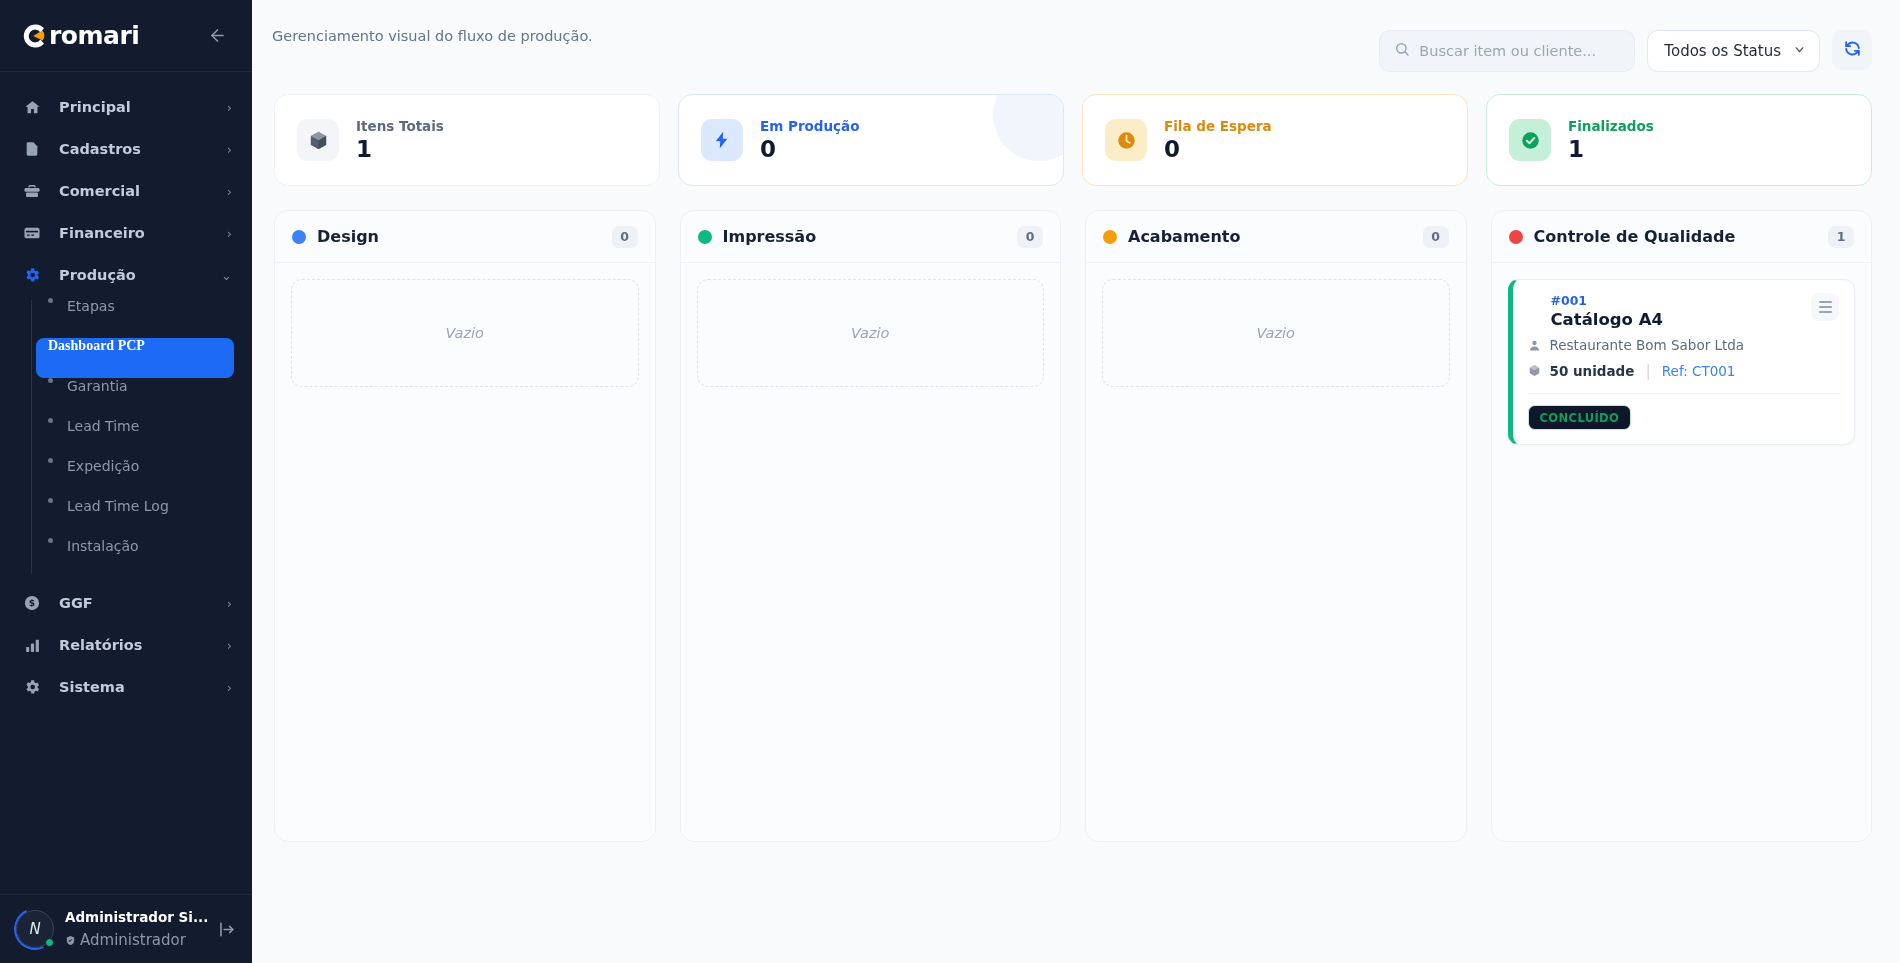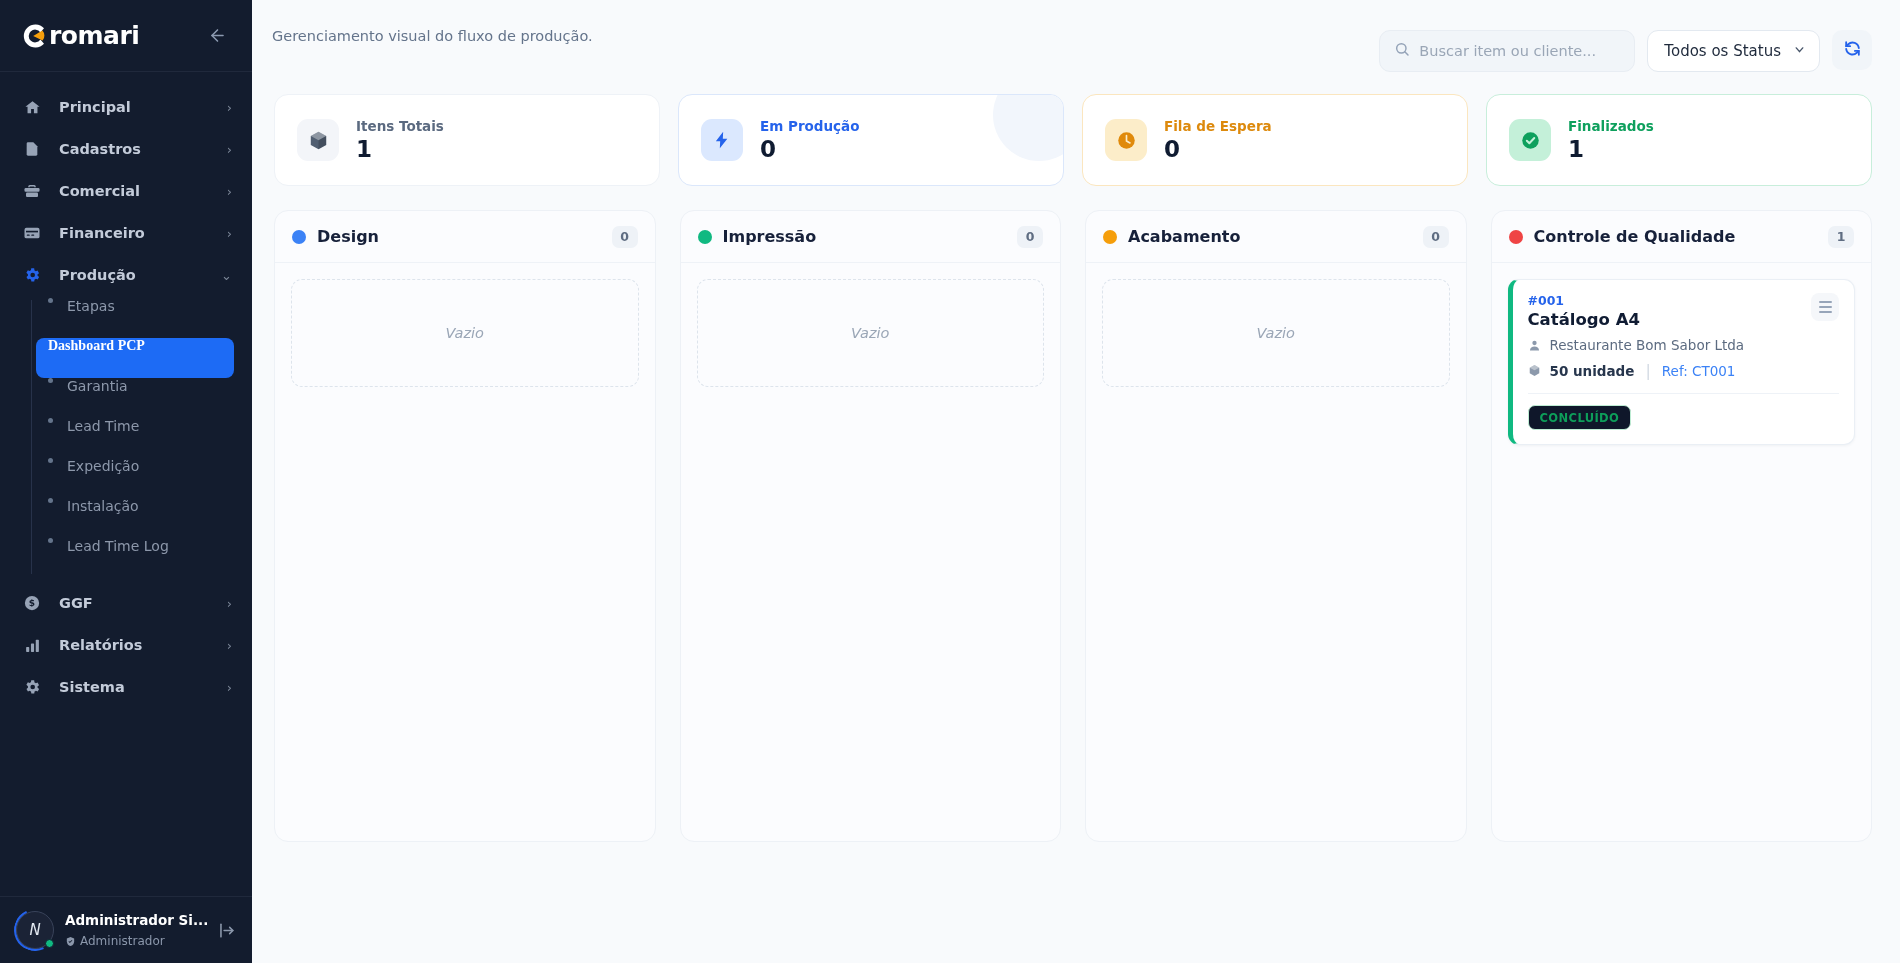--- a/index.html
+++ b/index.html
@@ -84,21 +84,21 @@
     border: 2px solid transparent; border-left-color: #2563eb; border-bottom-color: #2563eb;
     transform: rotate(20deg);
   }
   .avatar-status {
     position: absolute; right: 0px; bottom: 1px;
     width: 9px; height: 9px; border-radius: 50%;
     background: #10b981; border: 1.5px solid #131c2e;
   }
   .user-meta { flex: 1; min-width: 0; }
   .user-name { font-size: 13.5px; font-weight: bold; color: #ffffff; white-space: nowrap; }
-  .user-role { font-size: 12px; color: #8b97ab; display: flex; align-items: center; gap: 4px; margin-top: 6px; }
+  .user-role { font-size: 15px; color: #8b97ab; display: flex; align-items: center; gap: 4px; margin-top: 6px; }
   .logout-btn { color: #8b97ab; cursor: pointer; display: flex; align-items: center; }
 
   
   .main {
     flex: 1; height: 963px; background: #f8fafc;
     display: flex; flex-direction: column; overflow: hidden;
   }
   .topbar {
     display: flex; align-items: flex-start; justify-content: space-between;
     padding: 22px 28px 0 20px;
@@ -185,21 +185,21 @@
     font-size: 14.5px; font-style: italic; color: #9aa6b6;
   }
 
   
   .job-card {
     background: #ffffff; border: 1px solid #eaeff5; border-radius: 11px;
     border-left: 5px solid #10b981;
     padding: 13px 15px 14px 15px; position: relative;
     box-shadow: 0 1px 3px rgba(16,30,54,0.05);
   }
-  .job-top { display: flex; justify-content: space-between; align-items: flex-start; }
+  .job-top { display: flex; justify-content: space-between; align-items: flex-start; margin-left: 23px; }
   .job-id { font-size: 12.5px; font-weight: bold; color: #2563eb; }
   .job-name { font-size: 16.5px; font-weight: bold; color: #101c33; margin-top: 2px; }
   .job-menu {
     width: 28px; height: 28px; border-radius: 8px; background: #f5f7fa;
     display: flex; flex-direction: column; align-items: center; justify-content: center;
     gap: 3px; cursor: pointer; flex-shrink: 0;
   }
   .job-menu i { display: block; width: 13px; height: 2px; background: #97a5b9; border-radius: 1px; }
   .job-line { display: flex; align-items: center; gap: 8px; margin-top: 8px; }
   .job-line .ic { width: 14px; display: flex; align-items: center; justify-content: center; color: #8c99ab; flex-shrink: 0; }
@@ -312,25 +312,25 @@
         <div class="sub-item">
           <span class="sub-dot"></span>
           <span class="sub-label">Lead Time</span>
         </div>
         <div class="sub-item">
           <span class="sub-dot"></span>
           <span class="sub-label">Expedição</span>
         </div>
         <div class="sub-item">
           <span class="sub-dot"></span>
-          <span class="sub-label">Instalação</span>
+          <span class="sub-label">Lead Time Log</span>
         </div>
         <div class="sub-item">
           <span class="sub-dot"></span>
-          <span class="sub-label">Lead Time Log</span>
+          <span class="sub-label">Instalação</span>
         </div>
       </div>
 
       <div class="nav-item">
         <span class="nv-icon">
           <svg width="18" height="18" viewBox="0 0 24 24" fill="currentColor">
             <circle cx="12" cy="12" r="9.5"></circle>
             <text x="12" y="16.6" font-size="12" font-weight="bold" text-anchor="middle" fill="#131c2e" font-family="DejaVu Sans">$</text>
           </svg>
         </span>

